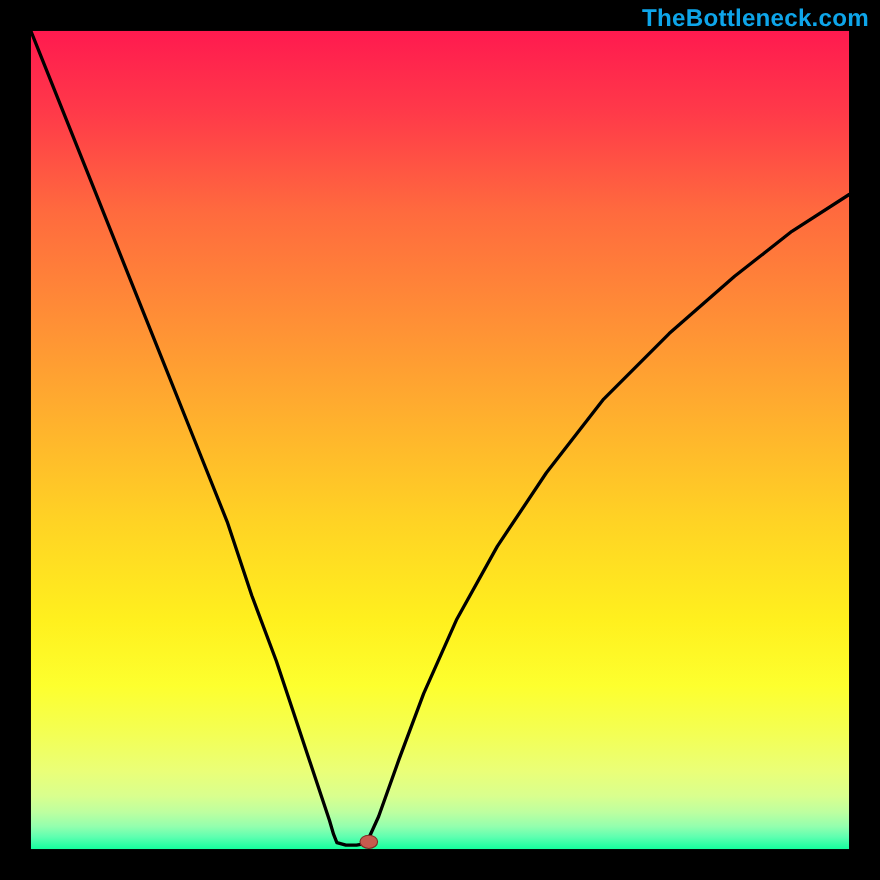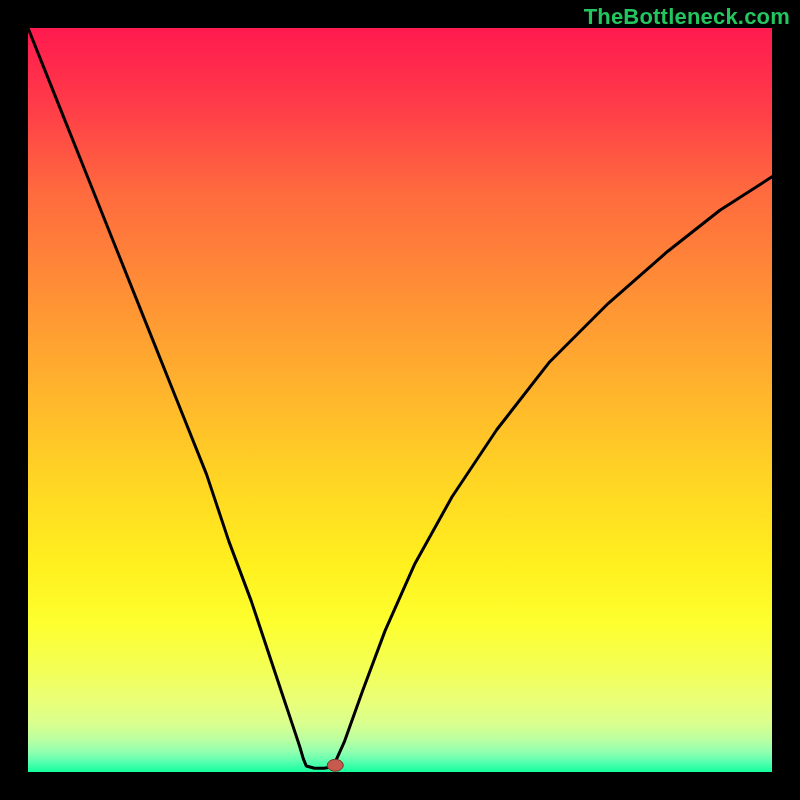--- a/index.html
+++ b/index.html
@@ -26,21 +26,21 @@
     height: 744px;
     
   }
   .watermark {
     position: absolute;
     top: 4px;
     right: 10px;
     font-family: Arial, Helvetica, sans-serif;
     font-size: 22px;
     font-weight: 600;
-    color: #22c55e;
+    color: #0ea5e9;
     letter-spacing: 0.2px;
     user-select: none;
   }
 </style>
 </head>
 <body>
 
 <div class="frame">
   <div class="plot">
     <svg id="plot-svg" width="744" height="744" viewBox="0 0 744 744" shape-rendering="geometricPrecision">

